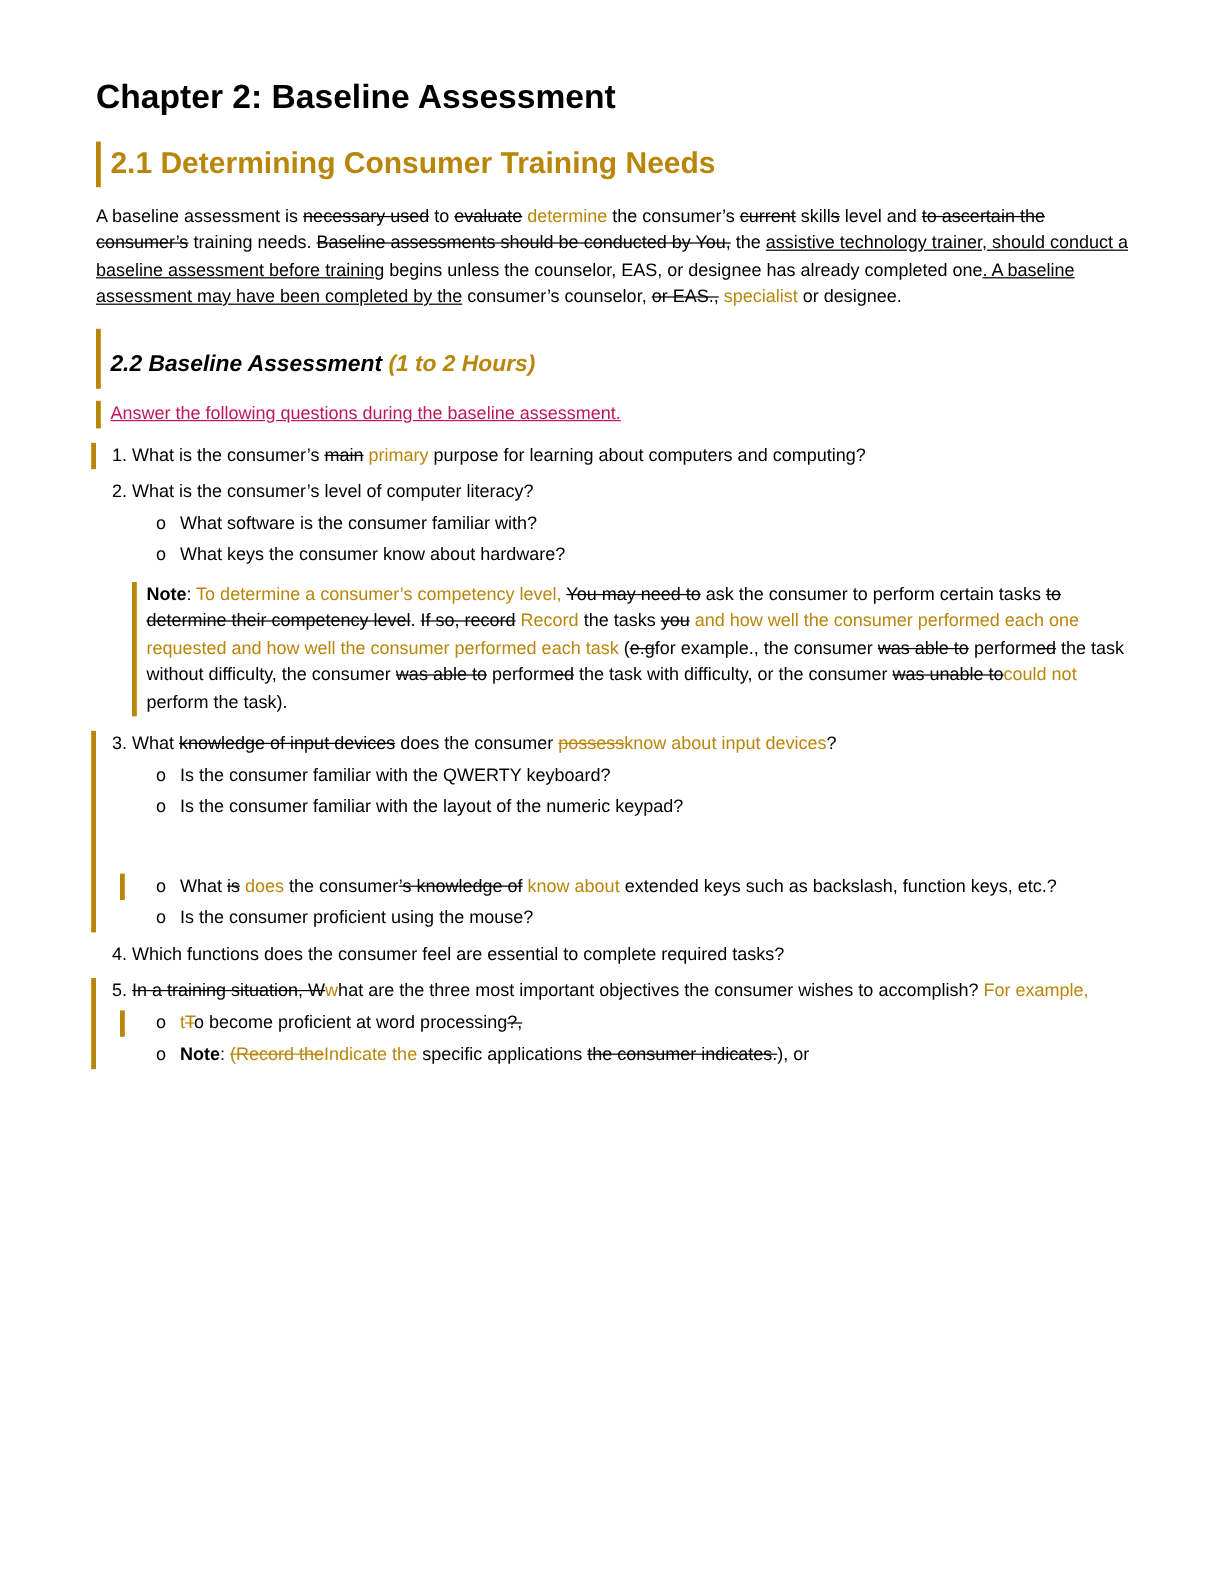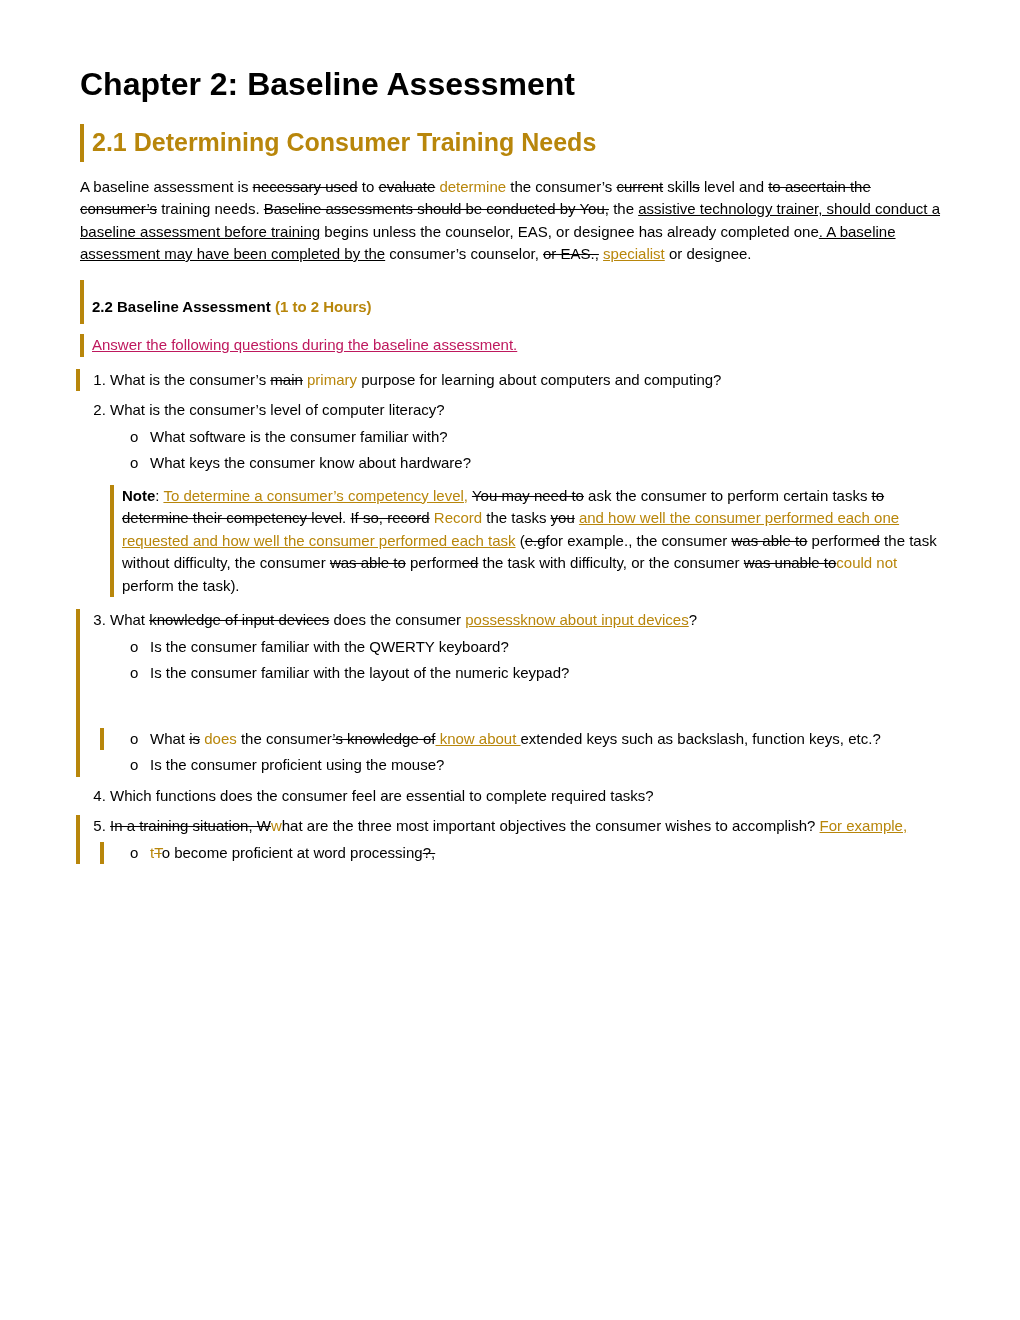--- a/index.html
+++ b/index.html
@@ -5,39 +5,39 @@
     * { box-sizing: border-box; margin: 0; padding: 0; }
     body {
       font-family: Arial, sans-serif;
       font-size: 15px;
       color: #000;
       background: #fff;
       padding: 60px 80px;
       line-height: 1.5;
     }
     h1 {
-      font-size: 32px;
+      font-size: 28px;
       font-weight: bold;
       margin-bottom: 14px;
     }
     h2 {
       font-size: 20px;
       font-weight: bold;
       margin-bottom: 10px;
       margin-top: 16px;
     }
     .section-block {
       border-left: 4px solid #B8860B;
       padding-left: 8px;
       margin-bottom: 10px;
     }
     p { margin-bottom: 10px; }
     .strikethrough { text-decoration: line-through; }
     .underline { text-decoration: underline; }
-    .underline-gold { text-decoration: underline; color: #B8860B; }
+    .underline-gold { color: #B8860B; }
     .gold { color: #B8860B; }
     .bold { font-weight: bold; }
     ol { padding-left: 30px; margin-bottom: 10px; }
     ol li { margin-bottom: 8px; }
     ul { padding-left: 40px; list-style-type: none; margin-bottom: 8px; }
     ul li { margin-bottom: 4px; position: relative; }
     ul li::before { content: "o"; position: absolute; left: -20px; }
     .answer-link {
       color: #be185d;
       text-decoration: underline;
@@ -55,21 +55,21 @@
 
 <div class="section-block" style="border-left: 4px solid #B8860B; padding-left: 8px; margin-bottom: 14px;">
   <h2 style="color:#B8860B; font-size:25px; margin-bottom:8px;">2.1 Determining Consumer Training Needs</h2>
 </div>
 
 <p class="intro-para">
   A baseline assessment is <span class="strikethrough">necessary used</span> to <span class="strikethrough">evaluate</span><span class="gold"> determine</span> the consumer’s <span class="strikethrough">current</span> skill<span class="strikethrough">s</span> level and <span class="strikethrough">to ascertain the consumer’s</span> training needs. <span class="strikethrough">Baseline assessments should be conducted by You,</span> the <span class="underline">assistive technology trainer, should conduct a baseline assessment before training</span> begins unless the counselor, EAS, or designee has already completed one<span class="underline">. A baseline assessment may have been completed by the</span> consumer’s counselor, <span class="strikethrough">or EAS.,</span> <span class="underline-gold">specialist</span> or designee.
 </p>
 
 <div style="border-left: 4px solid #B8860B; padding-left: 8px; margin-bottom: 10px; display:inline-block; width:100%;">
-  <h2 style="font-size:15px; margin-bottom:6px;">
+  <h2 style="font-size:19px; margin-bottom:6px;font-style:italic;">
     2.2 Baseline Assessment <span class="gold">(1 to 2 Hours)</span>
   </h2>
 </div>
 
 <div style="border-left: 4px solid #B8860B; padding-left: 8px; margin-bottom: 12px;">
   <span class="answer-link">Answer the following questions during the baseline assessment.</span>
 </div>
 
 <ol>
 
@@ -116,19 +116,22 @@
   </li>
 
   <li style="position:relative;">
     <span style="position:absolute; left:-34px; top:0; width:4px; height:100%; background:#B8860B; display:block;"></span>
     <span class="strikethrough">In a training situation, W</span><span class="gold">w</span>hat are the three most important objectives the consumer wishes to accomplish? <span class="underline-gold">For example,</span>
     <ul style="margin-top:4px;">
       <li style="position:relative;">
         <span style="position:absolute; left:-50px; top:0; width:4px; height:100%; background:#B8860B; display:block;"></span>
         <span class="gold">t</span><span class="strikethrough gold">T</span>o become proficient at word processing<span class="strikethrough">?,</span>&nbsp;
       </li>
+      <li>
+        <span class="bold">Note</span>: <span class="strikethrough underline-gold">(Record the</span><span class="gold">Indicate the</span> specific applications <span class="strikethrough">the consumer indicates.</span>), or
+      </li>
     </ul>
   </li>
 
 </ol>
 
 
 
 
 </body></html>

